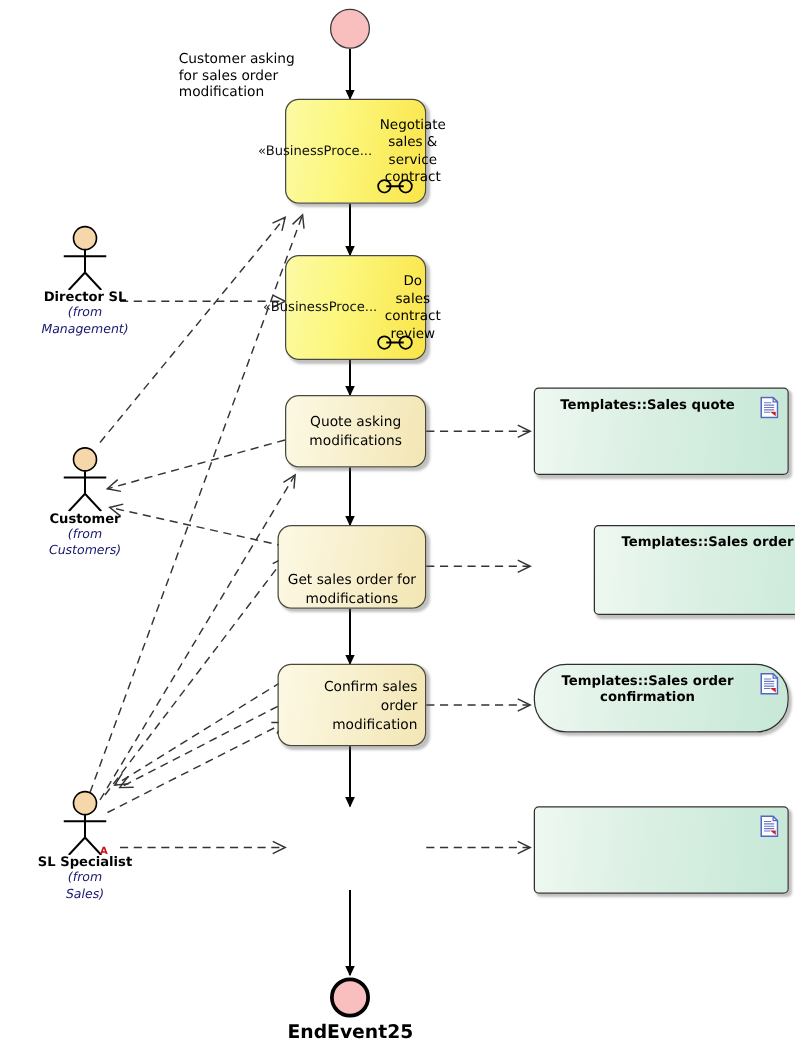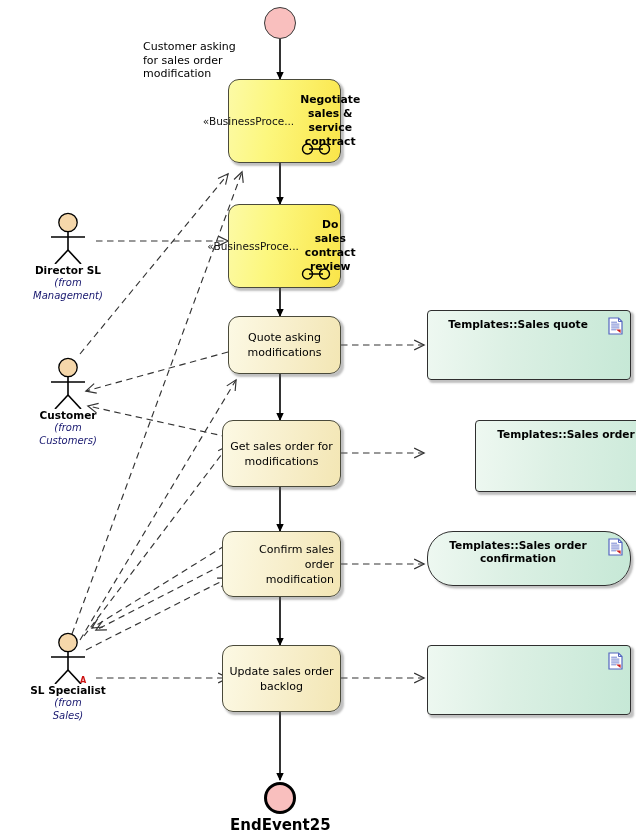--- a/index.html
+++ b/index.html
@@ -79,21 +79,21 @@
     justify-content: center;
   }
   .stereotype {
     font-size: 10.5px;
     color: #111;
     line-height: 14px;
     white-space: nowrap;
   }
   .node-name {
     font-size: 10.8px;
-    font-weight: bold;
+    font-weight: normal;
     color: #000;
     line-height: 14px;
     padding: 0 6px;
   }
   .node-act .node-name {
     font-weight: normal;
     font-size: 11px;
     line-height: 15px;
   }
   .bp-marker {
@@ -250,34 +250,30 @@
       <circle cx="6.5" cy="6" r="5" fill="none" stroke="#000" stroke-width="1.4"></circle>
       <circle cx="23.5" cy="6" r="5" fill="none" stroke="#000" stroke-width="1.4"></circle>
     </svg>
   </div>
 
   <div class="node node-act" style="left:228px; top:316px; width:113px; height:58px;">
     <div class="node-name" style="white-space:pre-line;">Quote asking
 modifications</div>
   </div>
 
-  <div class="node node-act" style="left:222px; top:420px; width:119px; height:67px;">
+  <div class="node node-act" style="left:222px; top:420px; width:119px; height:67px;align-items:flex-end;">
     <div class="node-name" style="white-space:pre-line;">Get sales order for
 modifications</div>
   </div>
 
   <div class="node node-act" style="left:222px; top:531px; width:119px; height:66px;text-align:right;">
     <div class="node-name" style="white-space:pre-line;">Confirm sales order
 modification</div>
   </div>
 
-  <div class="node node-act" style="left:222px; top:645px; width:119px; height:67px;">
-    <div class="node-name" style="white-space:pre-line;">Update sales order
-backlog</div>
-  </div>
 
   <div class="tmpl" style="left:427px; top:310px; width:204px; height:70px;">
     <div class="tmpl-title">Templates::Sales quote</div>
     <svg class="doc-icon" viewBox="0 0 15 18" xmlns="http://www.w3.org/2000/svg">
       <path d="M1,1 L10.5,1 L14,4.5 L14,17 L1,17 Z" fill="#ffffff" stroke="#5566c0" stroke-width="1.2"></path>
       <path d="M10.5,1 L10.5,4.5 L14,4.5" fill="none" stroke="#5566c0" stroke-width="1"></path>
       <g stroke="#6677cc" stroke-width="0.9">
         <line x1="3.2" y1="5.2" x2="9" y2="5.2"></line>
         <line x1="3.2" y1="7.1" x2="11.4" y2="7.1"></line>
         <line x1="3.2" y1="9" x2="11.4" y2="9"></line>
@@ -328,21 +324,21 @@
         <line x1="3.2" y1="5.2" x2="9" y2="5.2"></line>
         <line x1="3.2" y1="7.1" x2="11.4" y2="7.1"></line>
         <line x1="3.2" y1="9" x2="11.4" y2="9"></line>
         <line x1="3.2" y1="10.9" x2="11.4" y2="10.9"></line>
         <line x1="3.2" y1="12.8" x2="8" y2="12.8"></line>
       </g>
       <path d="M8,12.4 L12.6,12.4 L12.6,16 Z" fill="#cc2222"></path>
     </svg>
   </div>
 
-  <div class="actor" style="left:26px; top:212px;">
+  <div class="actor" style="left:26px; top:180px;">
     <div class="actor-fig">
       <svg width="84" height="52" viewBox="0 0 84 52" xmlns="http://www.w3.org/2000/svg">
         <circle cx="42" cy="10.5" r="9.2" fill="#f5d7aa" stroke="#000" stroke-width="1.3"></circle>
         <line x1="42" y1="20" x2="42" y2="38" stroke="#000" stroke-width="1.6"></line>
         <line x1="25" y1="25" x2="59" y2="25" stroke="#000" stroke-width="1.6"></line>
         <line x1="42" y1="38" x2="29" y2="52" stroke="#000" stroke-width="1.6"></line>
         <line x1="42" y1="38" x2="55" y2="52" stroke="#000" stroke-width="1.6"></line>
       </svg>
     </div>
     <div class="actor-label">Director SL</div>

